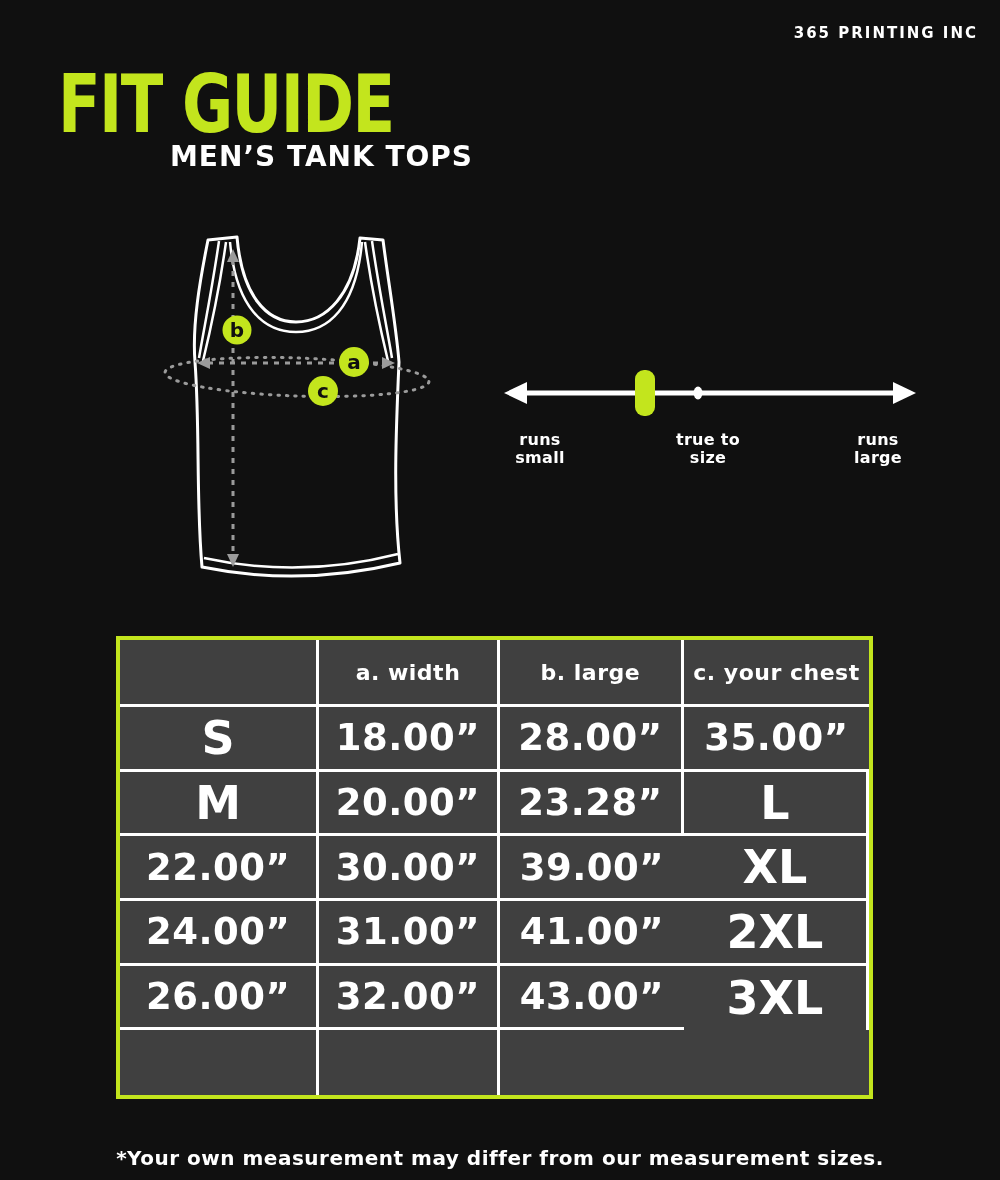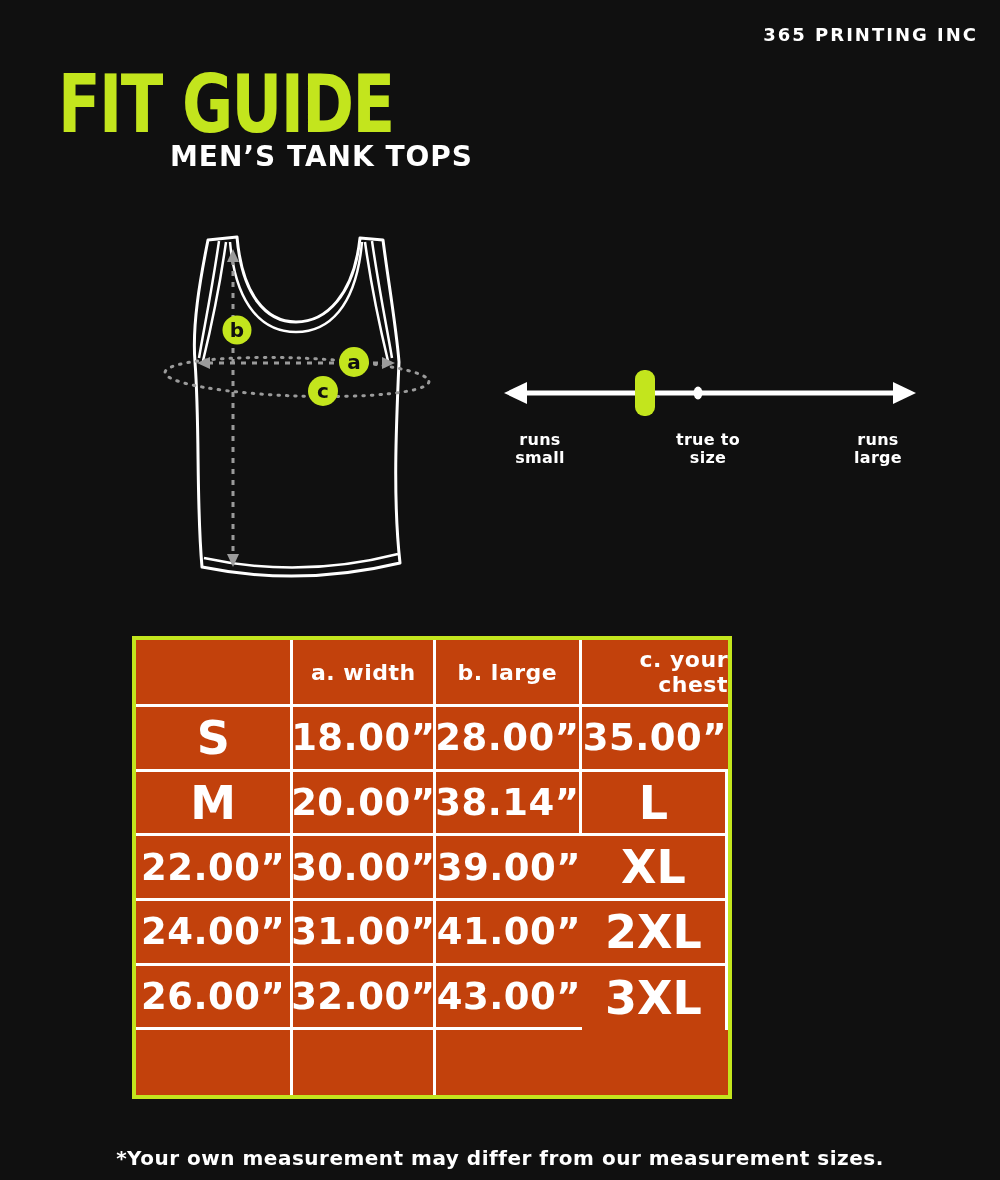--- a/index.html
+++ b/index.html
@@ -1,41 +1,41 @@
 <!DOCTYPE html>
 <html style="--accent: #c3e51d;"><head>
 <meta charset="utf-8">
 <style>
   * { margin:0; padding:0; box-sizing:border-box; }
   html,body { width:1000px; height:1180px; background:#101010; overflow:hidden;
               font-family:"DejaVu Sans","Liberation Sans",sans-serif; }
   .stage { position:relative; width:1000px; height:1180px; background:#101010; color:#fff; }
 
-  .brand { position:absolute; top:24px; right:22px; font-size:18px; font-weight:800;
+  .brand { position:absolute; top:24px; right:22px; font-size:15px; font-weight:800;
            letter-spacing:2px; color:#fff; }
 
   .title { position:absolute; left:58px; top:58px; font-size:80px; font-weight:800;
            color:var(--accent); letter-spacing:-2px; transform:scaleX(.78);
            transform-origin:left top; white-space:nowrap; }
   .subtitle { position:absolute; left:170px; top:140px; font-size:28px; font-weight:800;
               color:#fff; letter-spacing:1px; white-space:nowrap; }
 
   .tank-svg { position:absolute; left:150px; top:220px; }
   .scale-svg { position:absolute; left:500px; top:358px; }
 
   .scale-label { position:absolute; top:431px; text-align:center; color:#fff;
                  font-size:16px; font-weight:800; line-height:1.1; letter-spacing:.3px; }
   .lbl-small { left:488px; width:104px; text-align:center; }
   .lbl-true  { left:648px; width:120px; }
   .lbl-large { left:826px; width:104px; }
 
-  .size-table { position:absolute; left:132px; top:636px; width:600px;
+  .size-table { position:absolute; left:116px; top:636px; width:757px;
                 border:4px solid var(--accent); display:grid;
                 grid-template-columns:26.6% 24.1% 24.6% 24.7%;
-                grid-template-rows:67px repeat(6,64.7px); background:#c2410c; }
+                grid-template-rows:67px repeat(6,64.7px); background:#404040; }
   .cell { border-right:3px solid #fff; border-bottom:3px solid #fff;
           display:flex; align-items:center; justify-content:center;
           color:#fff; font-weight:800; }
   .cell.last-col { border-right:none;text-align:right; }
   .cell.last-row { border-bottom:none; }
   .cell.head { font-size:22px; letter-spacing:.5px; }
   .cell.size { font-size:46px; letter-spacing:0; }
   .cell.val  { font-size:37px; letter-spacing:.5px; }
 
   .footnote { position:absolute; left:0; top:1106px; width:1000px; text-align:center;
@@ -120,21 +120,21 @@
     <div class="cell head">b. large</div>
     <div class="cell head last-col">c. your chest</div>
 
     <div class="cell size">S</div>
     <div class="cell val">18.00”</div>
     <div class="cell val">28.00”</div>
     <div class="cell val last-col">35.00”</div>
 
     <div class="cell size">M</div>
     <div class="cell val">20.00”</div>
-    <div class="cell val">38.14”</div>
+    <div class="cell val">23.28”</div>
 
     <div class="cell size">L</div>
     <div class="cell val">22.00”</div>
     <div class="cell val">30.00”</div>
     <div class="cell val last-col">39.00”</div>
 
     <div class="cell size">XL</div>
     <div class="cell val">24.00”</div>
     <div class="cell val">31.00”</div>
     <div class="cell val last-col">41.00”</div>

